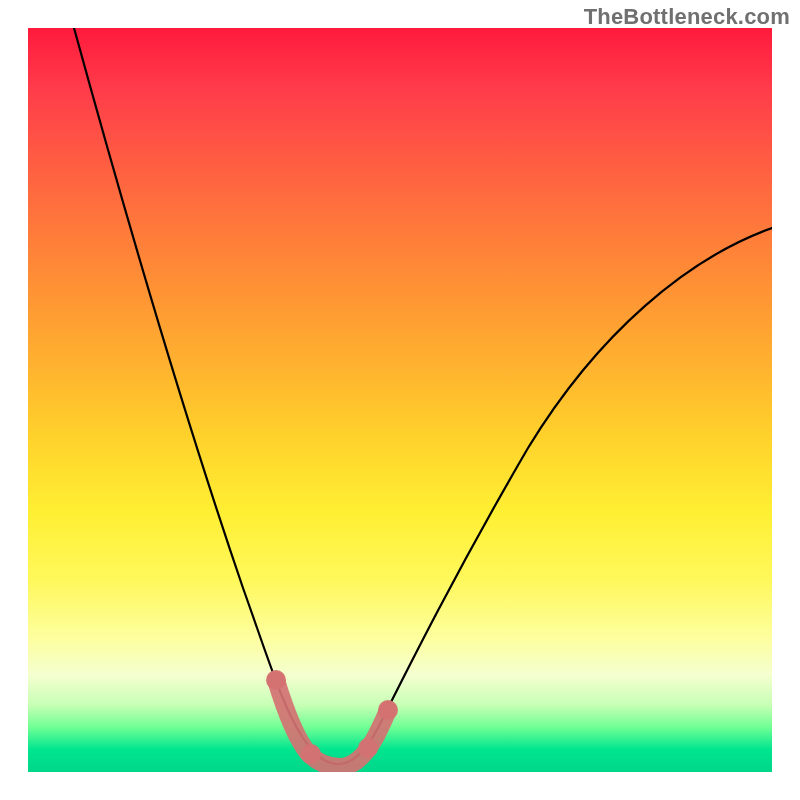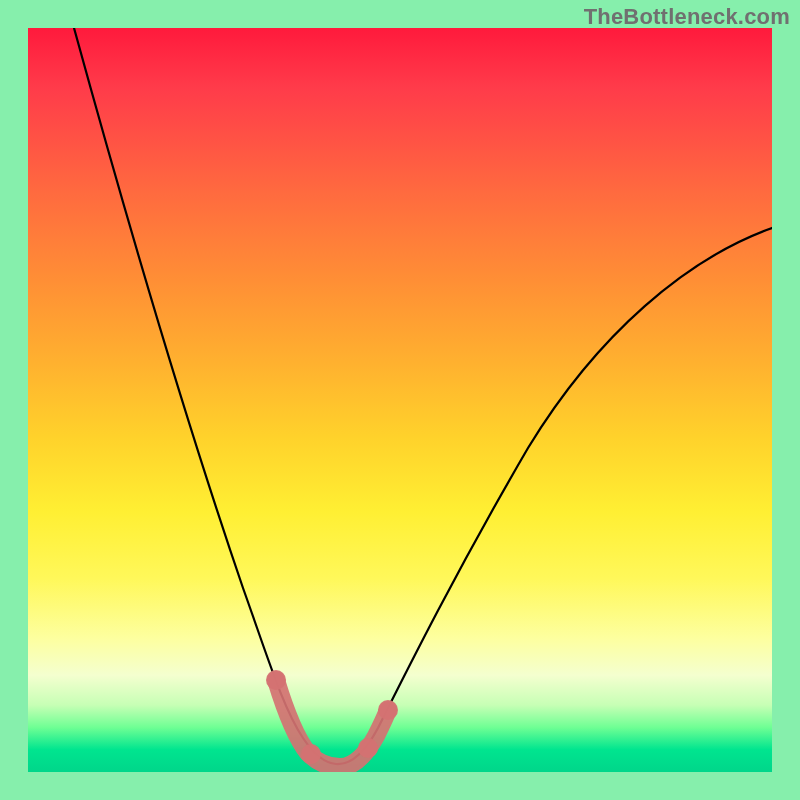--- a/index.html
+++ b/index.html
@@ -8,21 +8,21 @@
     width: 800px;
     height: 800px;
     background: #000;
     overflow: hidden;
     font-family: Arial, Helvetica, sans-serif;
   }
   .frame {
     position: relative;
     width: 800px;
     height: 800px;
-    background: #86efac;
+    background: #ffffff;
   }
   .watermark {
     position: absolute;
     top: 4px;
     right: 10px;
     color: #707070;
     font-size: 22px;
     font-weight: 600;
     letter-spacing: 0.2px;
     z-index: 5;

